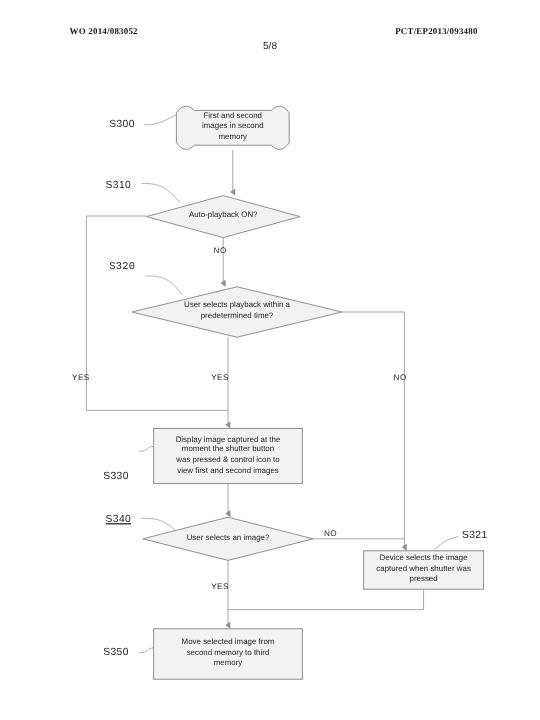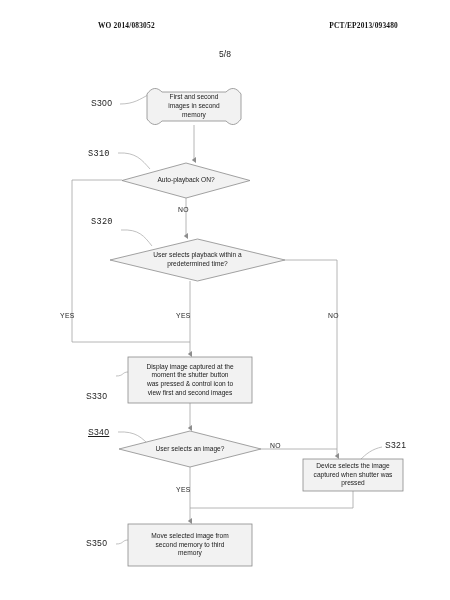--- a/index.html
+++ b/index.html
@@ -24,33 +24,31 @@
 
   
   .hdr {
     position: absolute;
     font-family: "Liberation Serif", serif;
     font-weight: bold;
     font-size: 7.4px;
     letter-spacing: .2px;
     color: #111;
     white-space: nowrap;
-    margin-left: 40px;
   }
   #hdr-left  { left: 58px;  top: 21px; }
   #hdr-right { right: 52px; top: 21px; }
 
   .pagenum {
     position: absolute;
     left: 0; right: 0;
     top: 33px;
     text-align: center;
     font-size: 8.5px;
     color: #222;
-    margin-top: 16px;
   }
   .figtitle {
     position: absolute;
     left: 0; right: 0;
     top: 50px;
     text-align: center;
     font-size: 11.5px;
     font-weight: bold;
     color: #111;
     letter-spacing: .3px;
@@ -185,21 +183,21 @@
 
   <div class="node-text" style="left:305px; top:460px; width:96px; height:30px;">Device selects the image
 captured when shutter was
 pressed</div>
 
   <div class="node-text" style="left:130px; top:526px; width:120px; height:38px;">Move selected image from
 second memory to third
 memory</div>
 
   <div class="step-label" style="left:91px;  top:98px;">S300</div>
-  <div class="step-label" style="left:88px;  top:149px;font-family:Liberation Mono, monospace;">S310</div>
+  <div class="step-label" style="left:88px;  top:149px;">S310</div>
   <div class="step-label" style="left:91px;  top:217px;font-family:Liberation Mono, monospace;">S320</div>
   <div class="step-label" style="left:86px;  top:391px;">S330</div>
   <div class="step-label" style="left:88px;  top:427px;text-decoration:underline;">S340</div>
   <div class="step-label" style="left:385px; top:440px;">S321</div>
   <div class="step-label" style="left:86px;  top:538px;">S350</div>
 
   <div class="edge-label" style="left:178px; top:206px;">NO</div>
   <div class="edge-label" style="left:60px;  top:312px;">YES</div>
   <div class="edge-label" style="left:176px; top:312px;">YES</div>
   <div class="edge-label" style="left:328px; top:312px;">NO</div>

